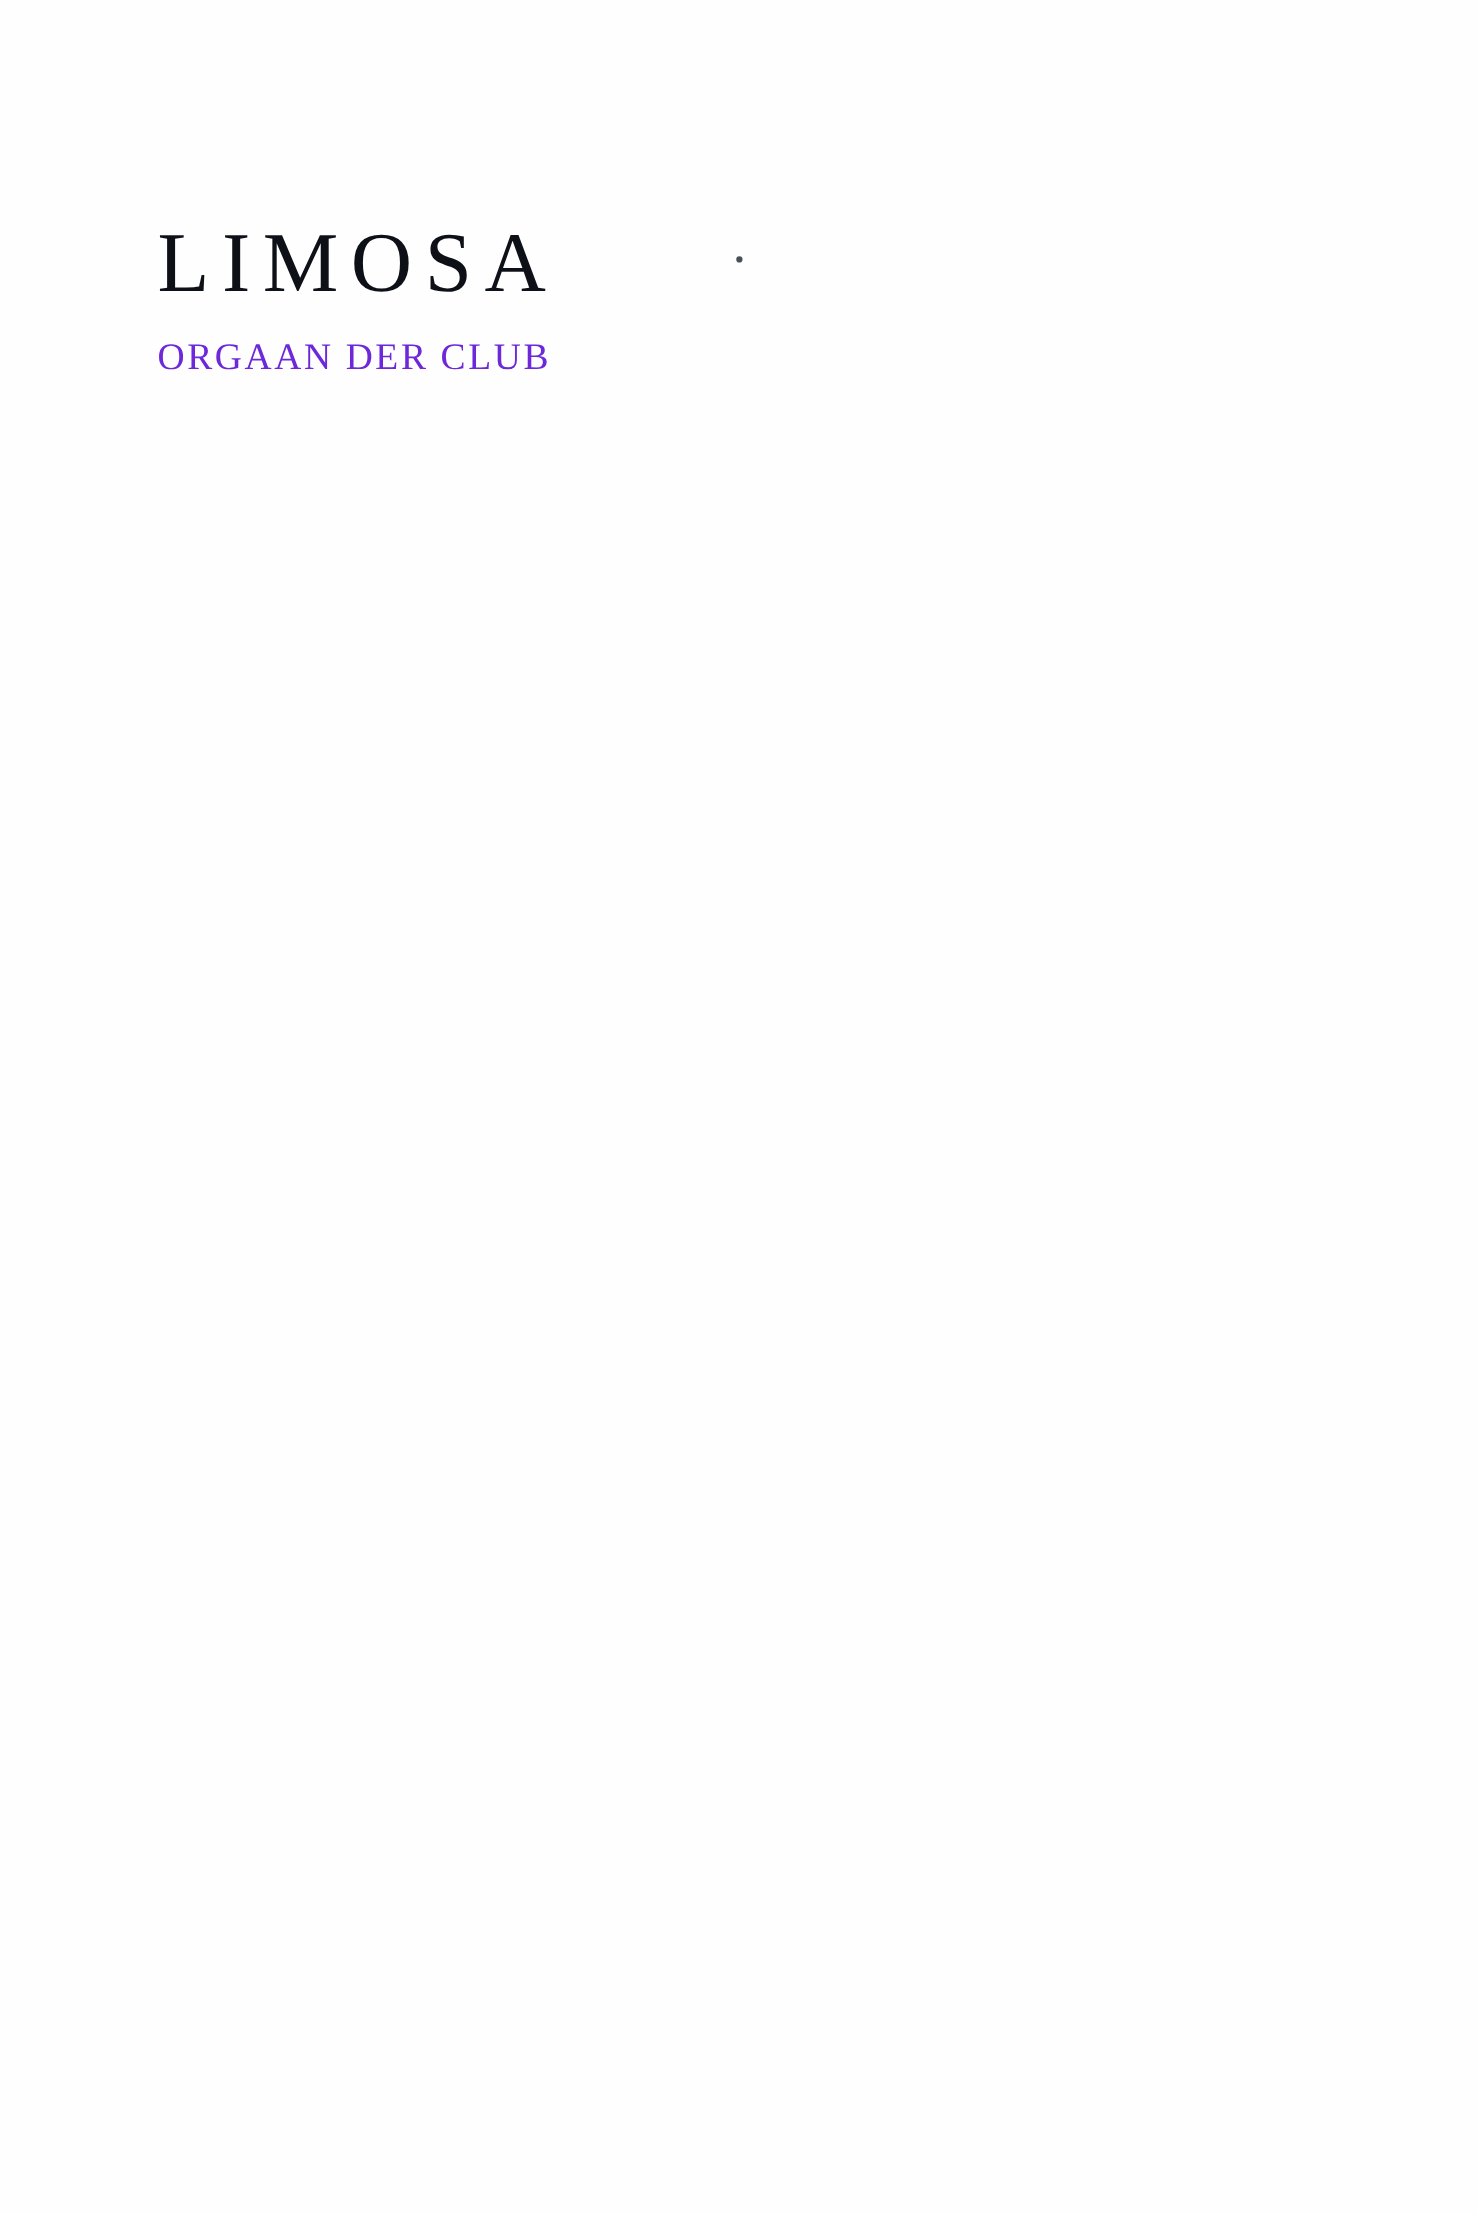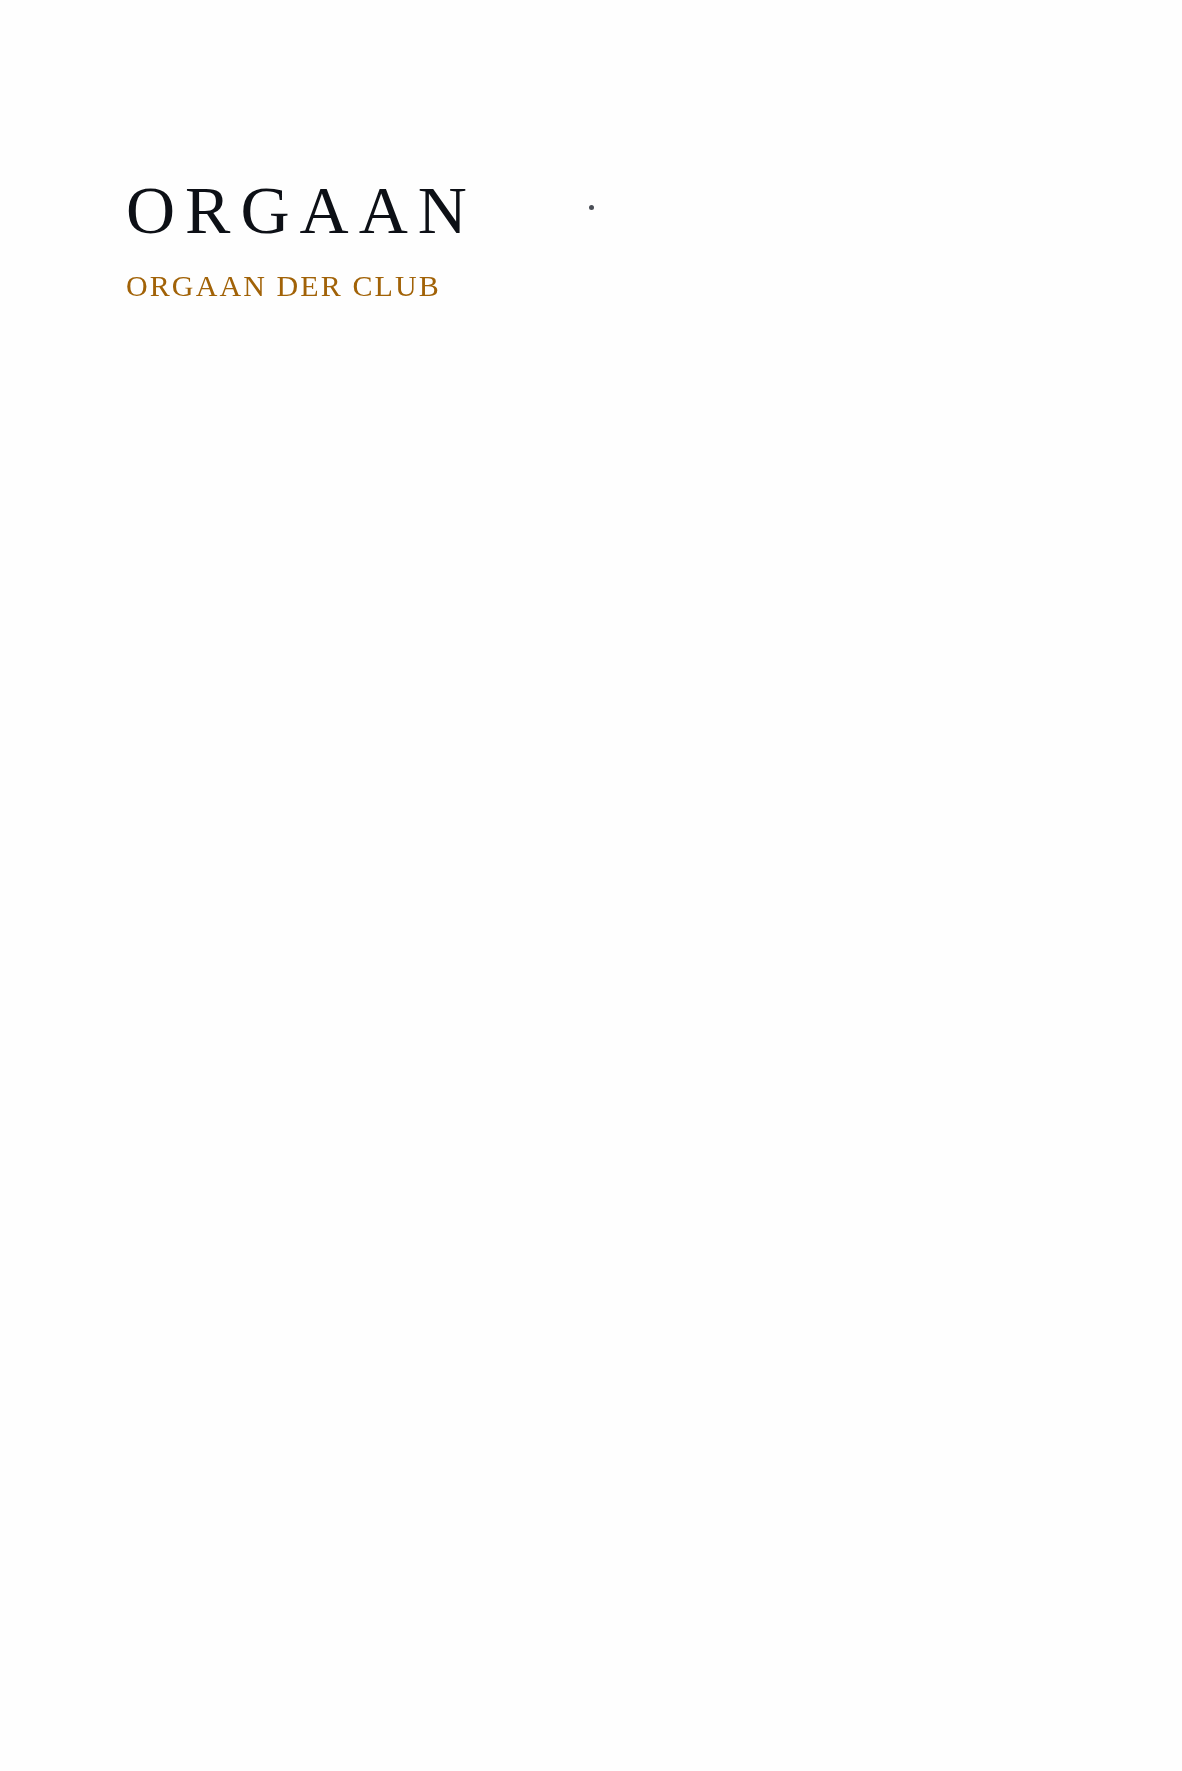--- a/index.html
+++ b/index.html
@@ -38,42 +38,42 @@
   }
   .subtitle-block {
     margin-top: 22px;
   }
   .subtitle-line {
     font-family: "Liberation Serif", serif;
     font-size: 30px;
     line-height: 1.32;
     letter-spacing: 2.1px;
     font-weight: 400;
-    color: #a16207;
+    color: #6d28d9;
     white-space: nowrap;
     margin: 0;
   }
   .stray-dot {
     position: absolute;
     left: 589px;
     top: 205px;
     width: 5px;
     height: 5px;
     border-radius: 50%;
     background: #2a2f38;
     opacity: .85;
   }
 </style>
 </head>
 <body>
 
 <div class="page">
 
   <div class="masthead">
-    <h1 class="journal-title">ORGAAN</h1>
+    <h1 class="journal-title">LIMOSA</h1>
 
     <div class="subtitle-block">
       <p class="subtitle-line">ORGAAN DER CLUB</p>
     </div>
   </div>
 
   <div class="stray-dot"></div>
 
 </div>
 

